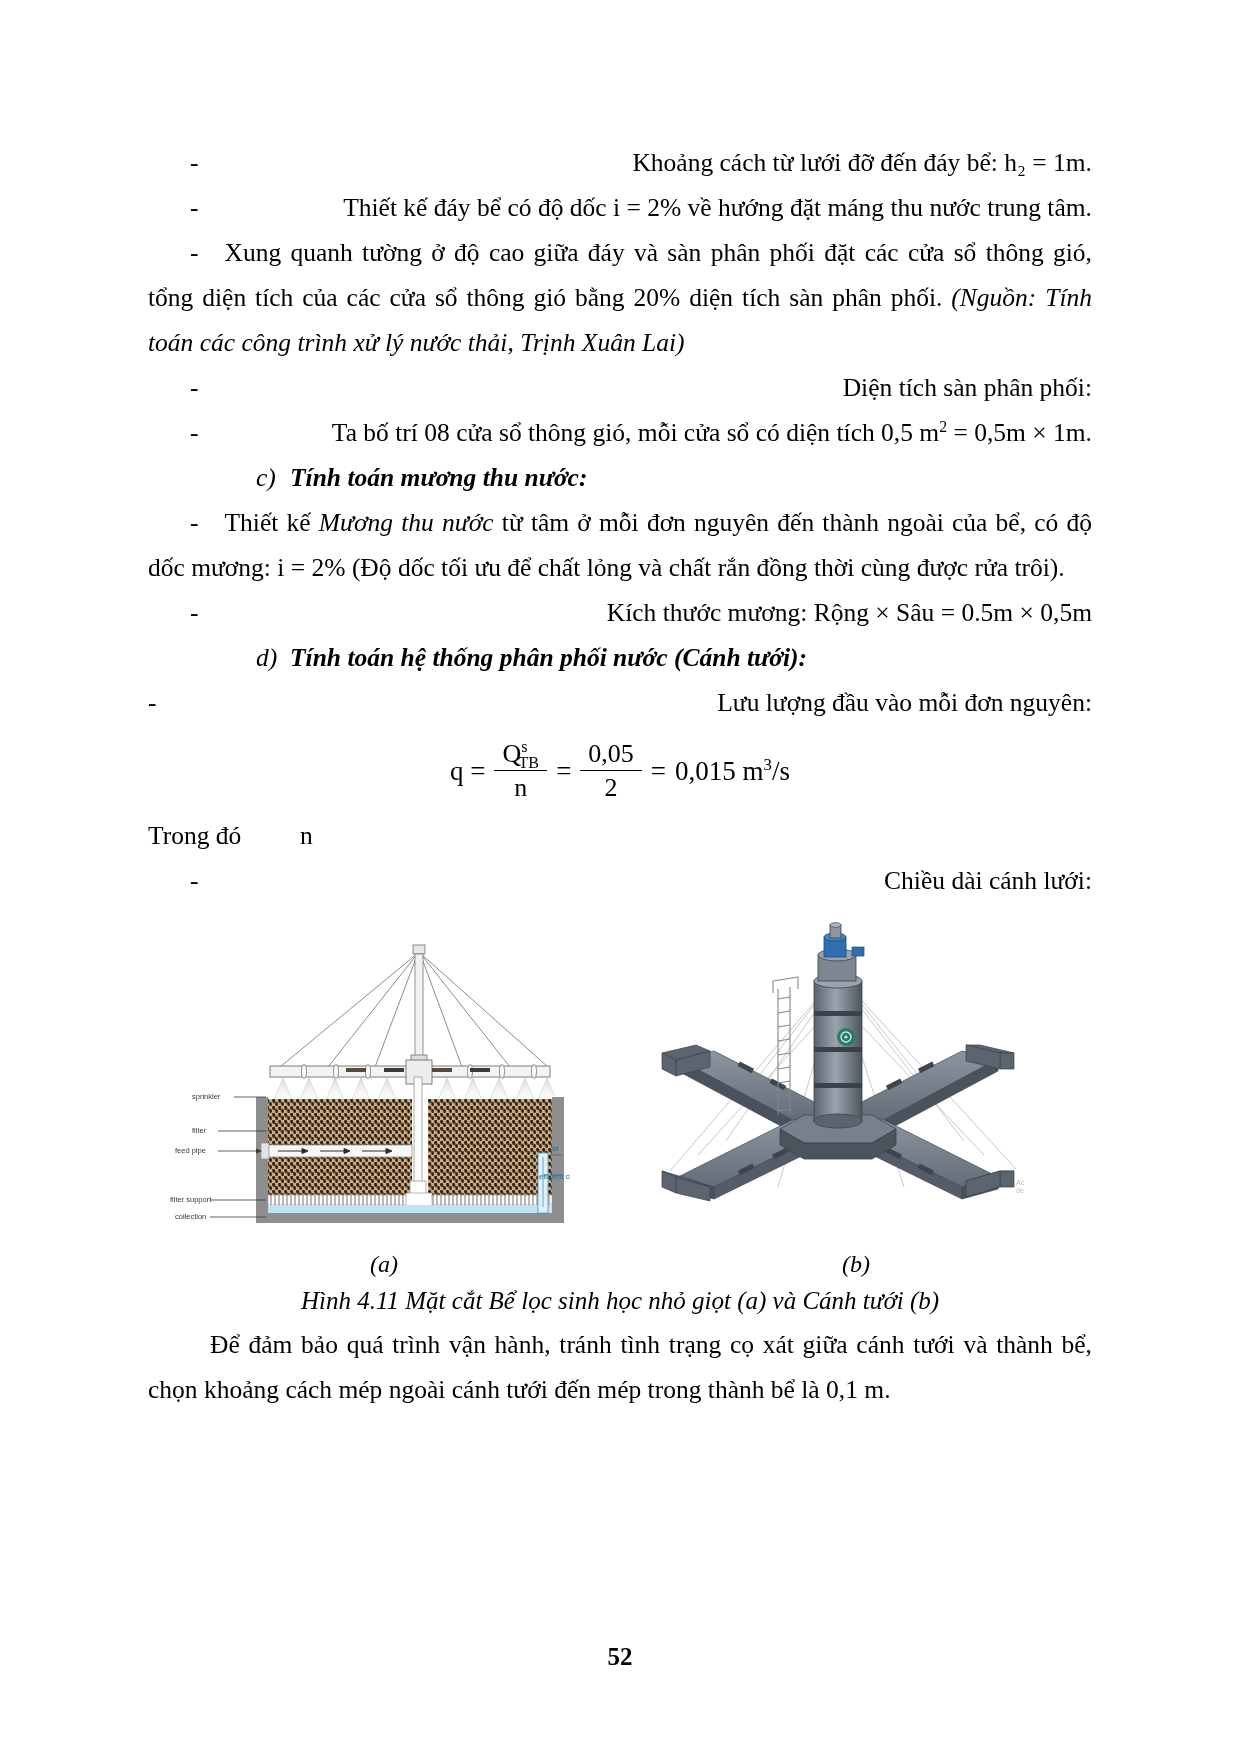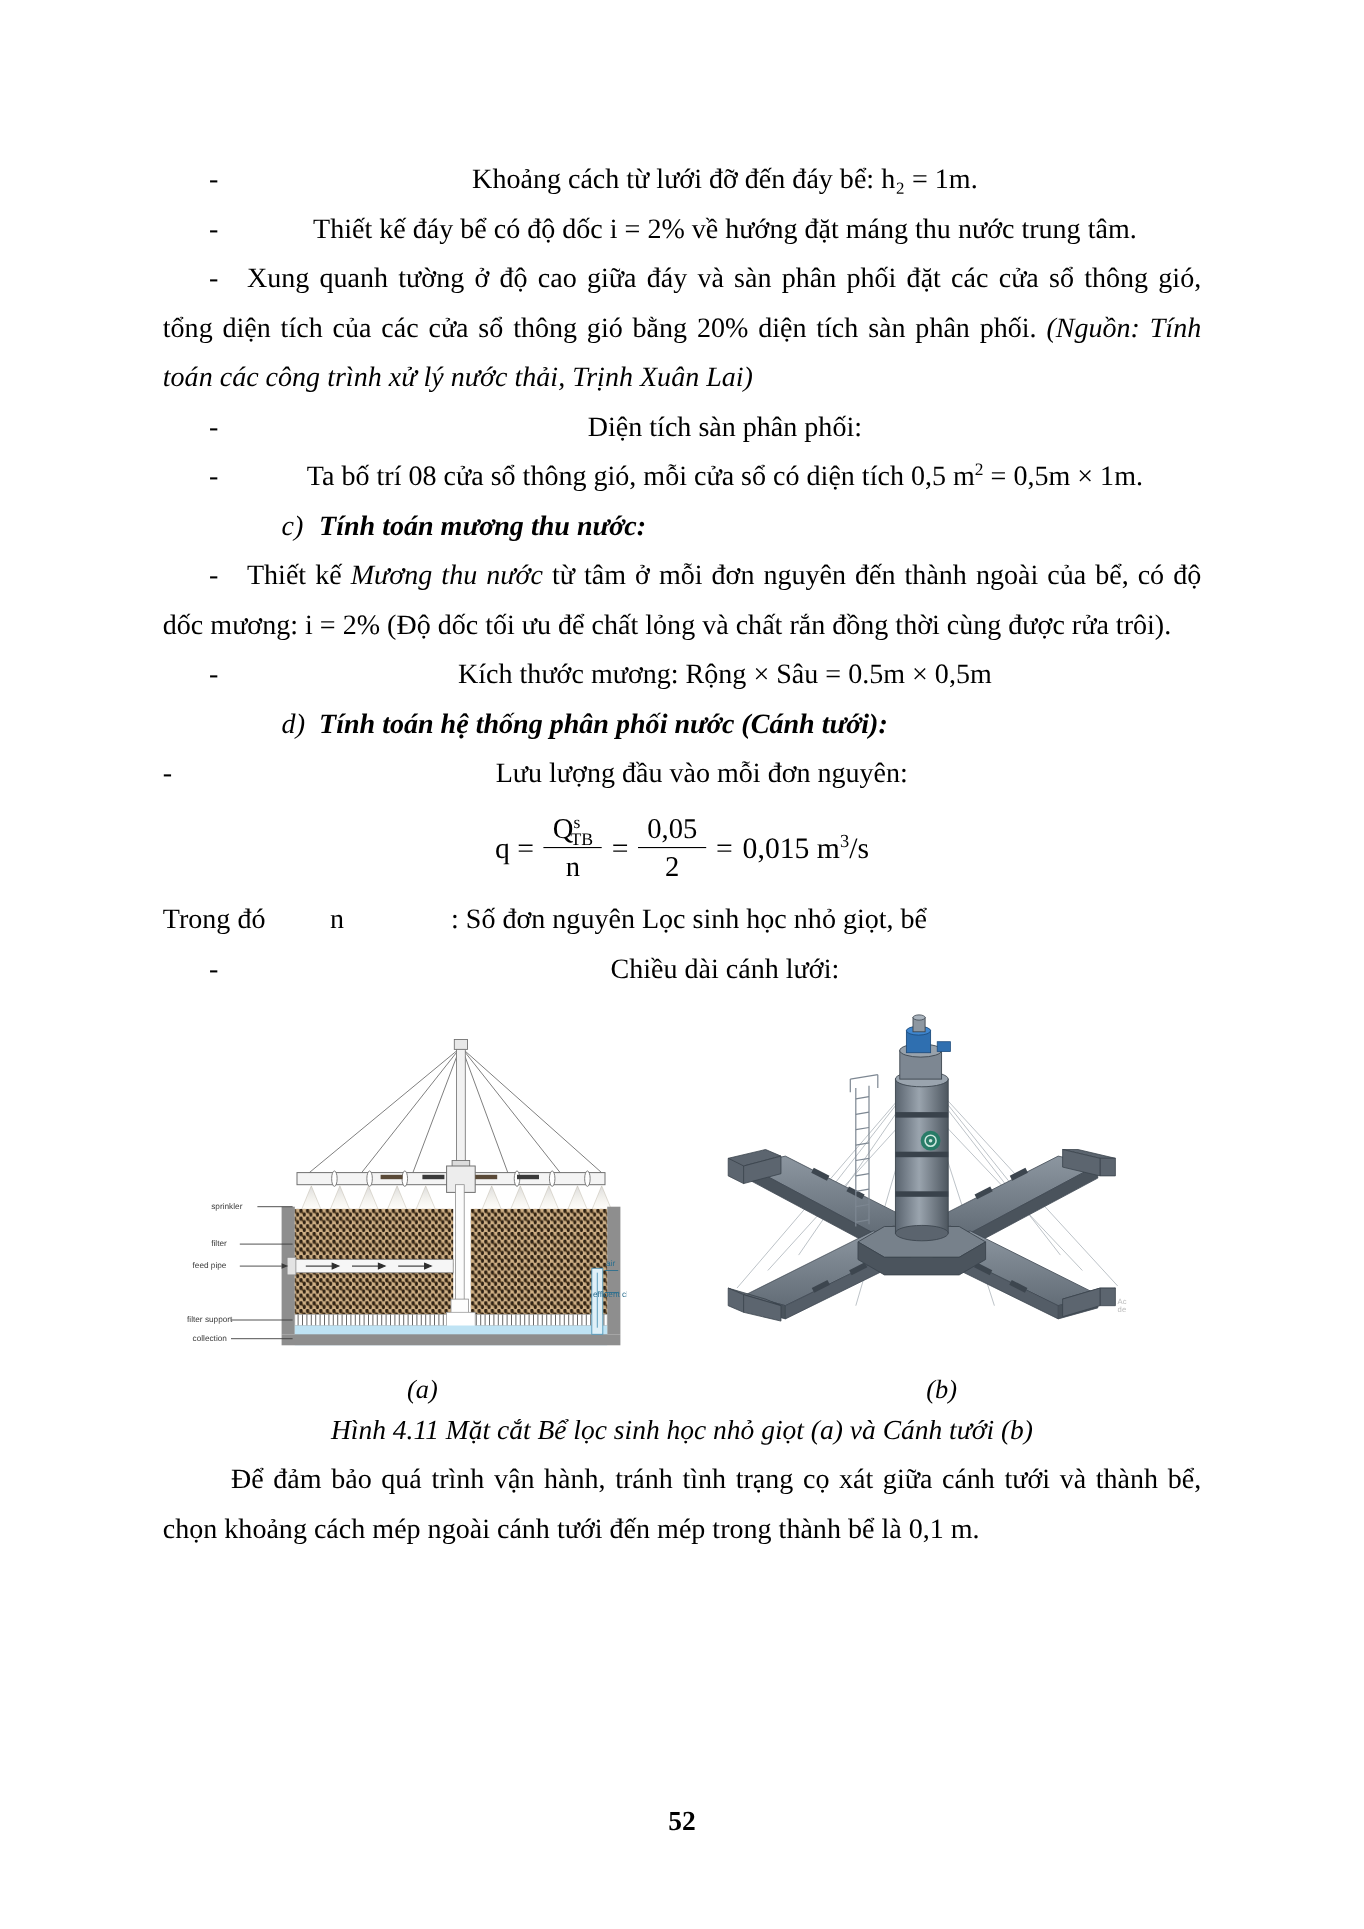--- a/index.html
+++ b/index.html
@@ -36,21 +36,21 @@
   }
   .bullet-dash {
     width: 36px;
     flex: 0 0 36px;
     text-align: left;
     padding-left: 42px;
     box-sizing: content-box;
   }
   .bullet-text {
     flex: 1 1 auto;
-    text-align: center;
+    text-align: right;
   }
   .indent-para {
     text-indent: 62px;
     text-align: justify;
     font-size: 25.5px;
     line-height: 45px;
   }
   .hang {
     font-size: 25.5px;
     line-height: 45px;
@@ -242,21 +242,20 @@
         <span class="num">0,05</span>
         <span class="den">2</span>
       </span>
       <span>=</span>
       <span><span>0,015 m</span><sup class="s">3</sup><span>/s</span></span>
     </div>
 
     <div class="trongdo">
       <span class="c1">Trong đó</span>
       <span class="c2">n</span>
-      <span class="c3">: Số đơn nguyên Lọc sinh học nhỏ giọt, bể</span>
     </div>
 
     <div class="bullet-row">
       <span class="bullet-dash">-</span>
       <span class="bullet-text">Chiều dài cánh lưới:</span>
     </div>
 
 
     <div class="figure-wrap">
 

